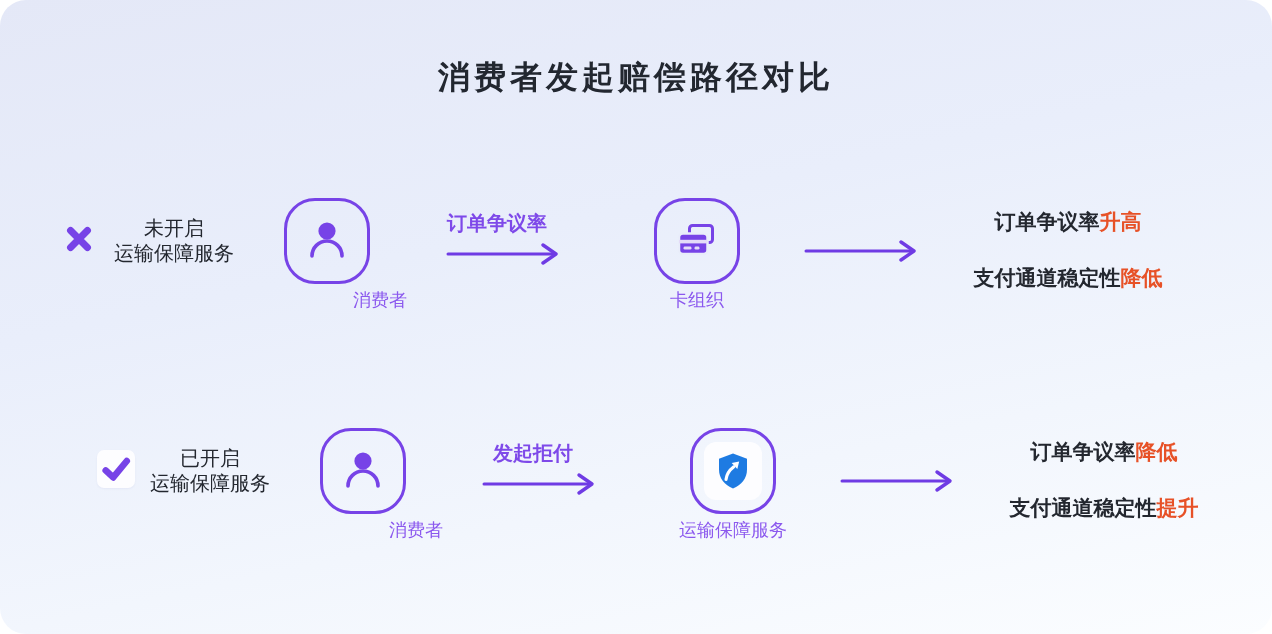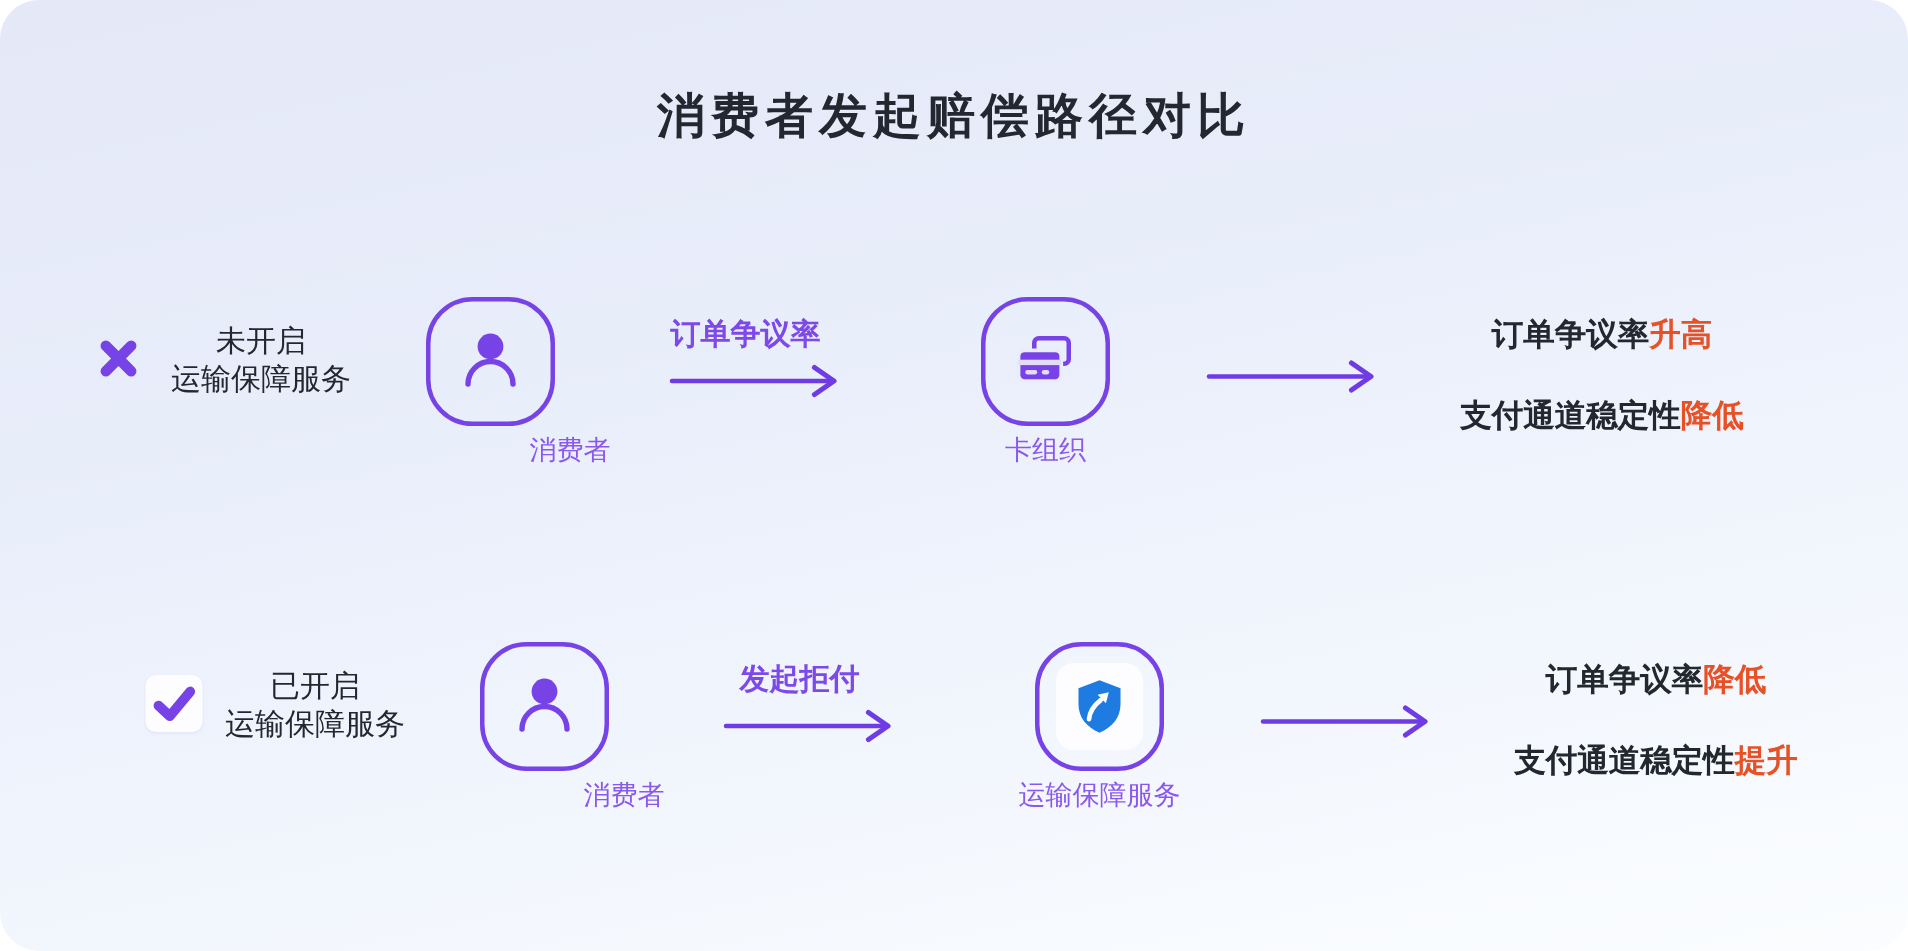--- a/index.html
+++ b/index.html
@@ -54,21 +54,21 @@
   .arrow-label{
     position:absolute;left:437px;top:16px;width:120px;text-align:center;
     font-size:20px;font-weight:600;color:#7e49e9;line-height:24px;
   }
   .arrow1{position:absolute;left:446px;top:45px;}
   .arrow2{position:absolute;left:804px;top:42px;}
 
   .results{position:absolute;left:938px;top:0;width:260px;text-align:center;
     font-size:21px;font-weight:600;color:#23272f;}
   .result-line{position:absolute;left:0;width:100%;line-height:24px;}
-  .result-line-1{top:17px;}
+  .result-line-1{top:17px;font-family:Liberation Mono, monospace;}
   .result-line-2{top:71px;}
   .hl{color:#e75127;}
 </style>
 </head>
 <body>
 
 <div class="panel">
 
   <div class="title">消费者发起赔偿路径对比</div>
 

